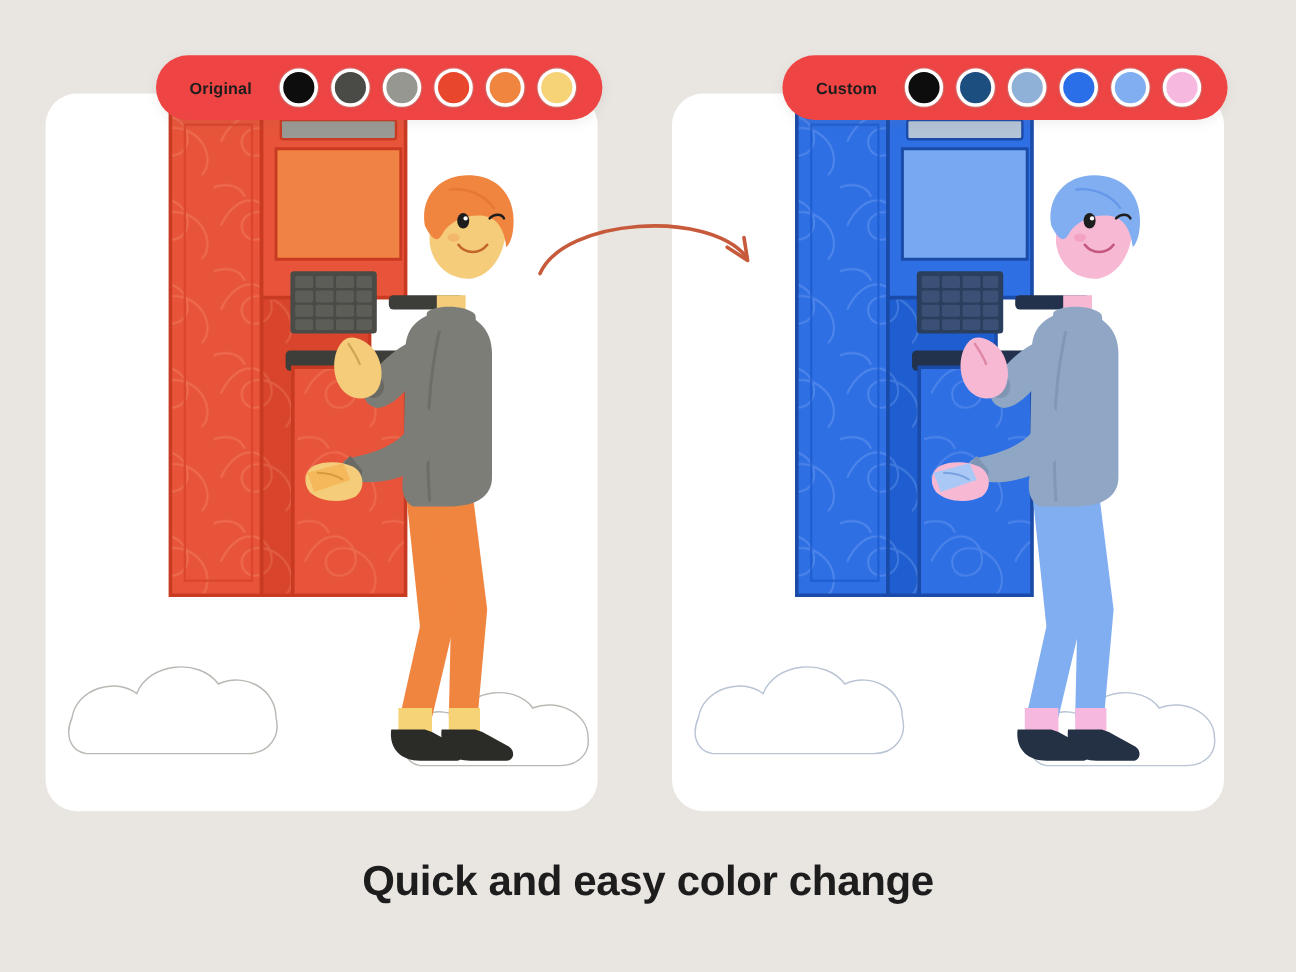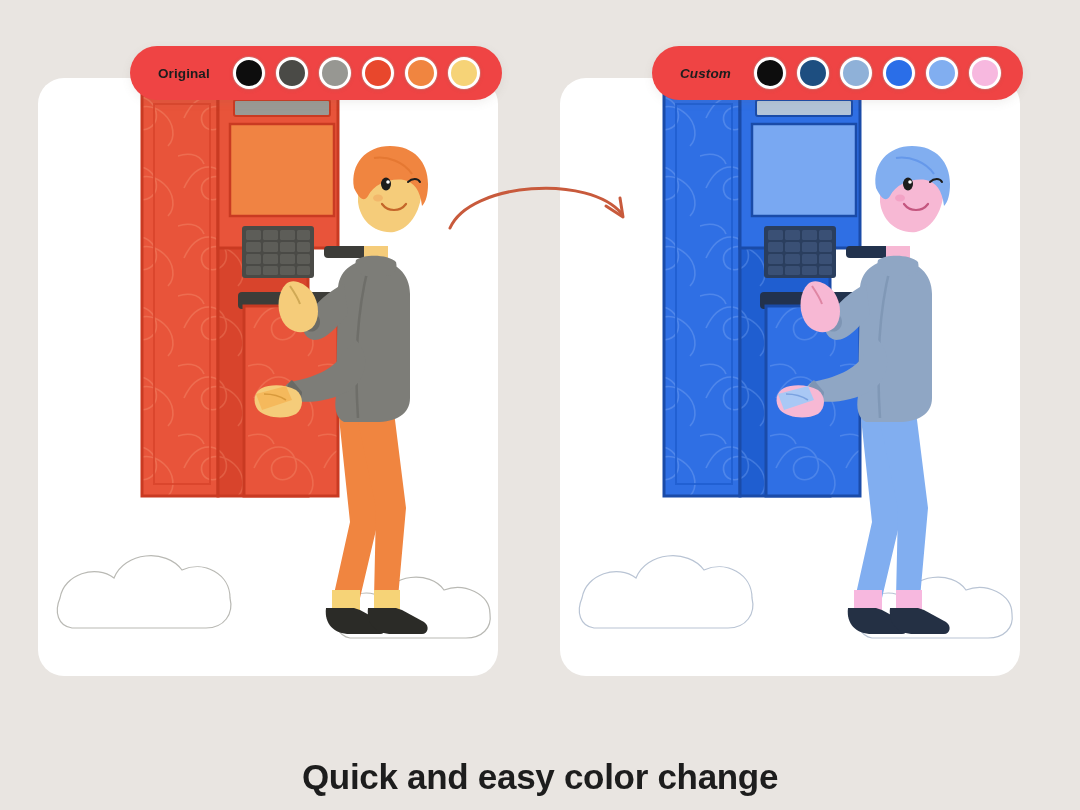--- a/index.html
+++ b/index.html
@@ -50,21 +50,21 @@
     background: #ef4444;
     border-radius: 27px;
     display: flex;
     align-items: center;
     gap: 13px;
     padding: 0 22px 0 28px;
     box-shadow: 0 3px 10px rgba(120,110,100,0.10);
     z-index: 5;
   }
   .palette-left  { left: 130px; }
-  .palette-right { left: 652px; font-style: italic; }
+  .palette-right { left: 652px; }
 
   .palette-label {
     font-size: 13.5px;
     font-weight: 700;
     color: #1d1d1d;
     letter-spacing: 0.1px;
     margin-right: 10px;
     white-space: nowrap;
     font-family: "Liberation Sans", sans-serif;
   }
@@ -99,21 +99,20 @@
     position: absolute;
     left: 0;
     right: 0;
     top: 715px;
     text-align: center;
     font-size: 35px;
     font-weight: 700;
     color: #1d1d1d;
     letter-spacing: -0.3px;
     font-family: "Liberation Sans", sans-serif;
-    margin-top: 42px;
   }
 </style>
 </head>
 <body style="background: rgb(233, 229, 225);">
 
 <div class="stage">
 
   <div class="card card-left">
     <div class="illus">
       <svg viewBox="0 0 460 598" preserveAspectRatio="xMidYMid slice">

